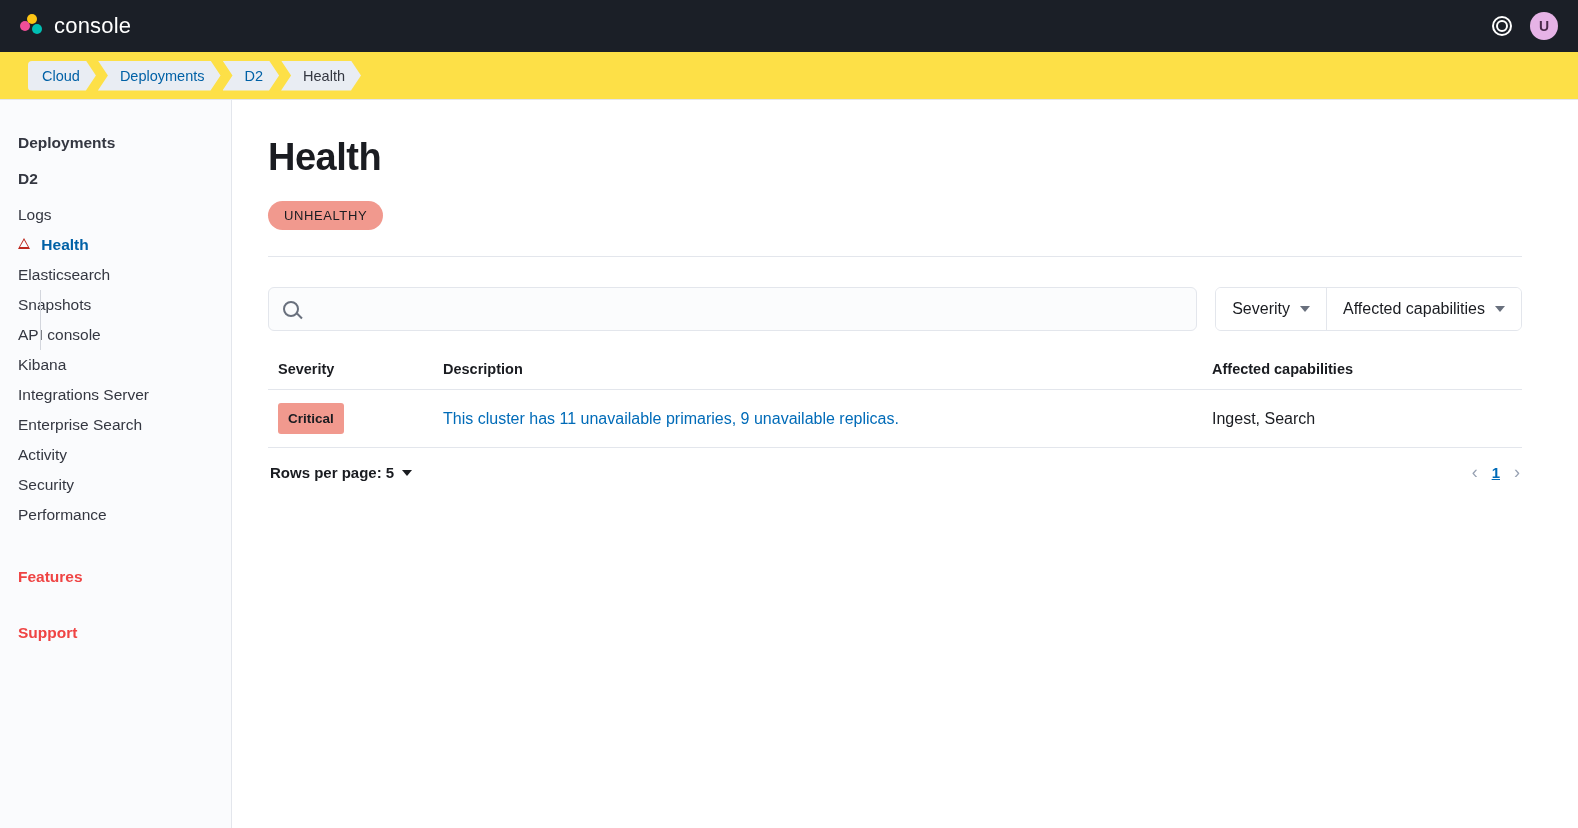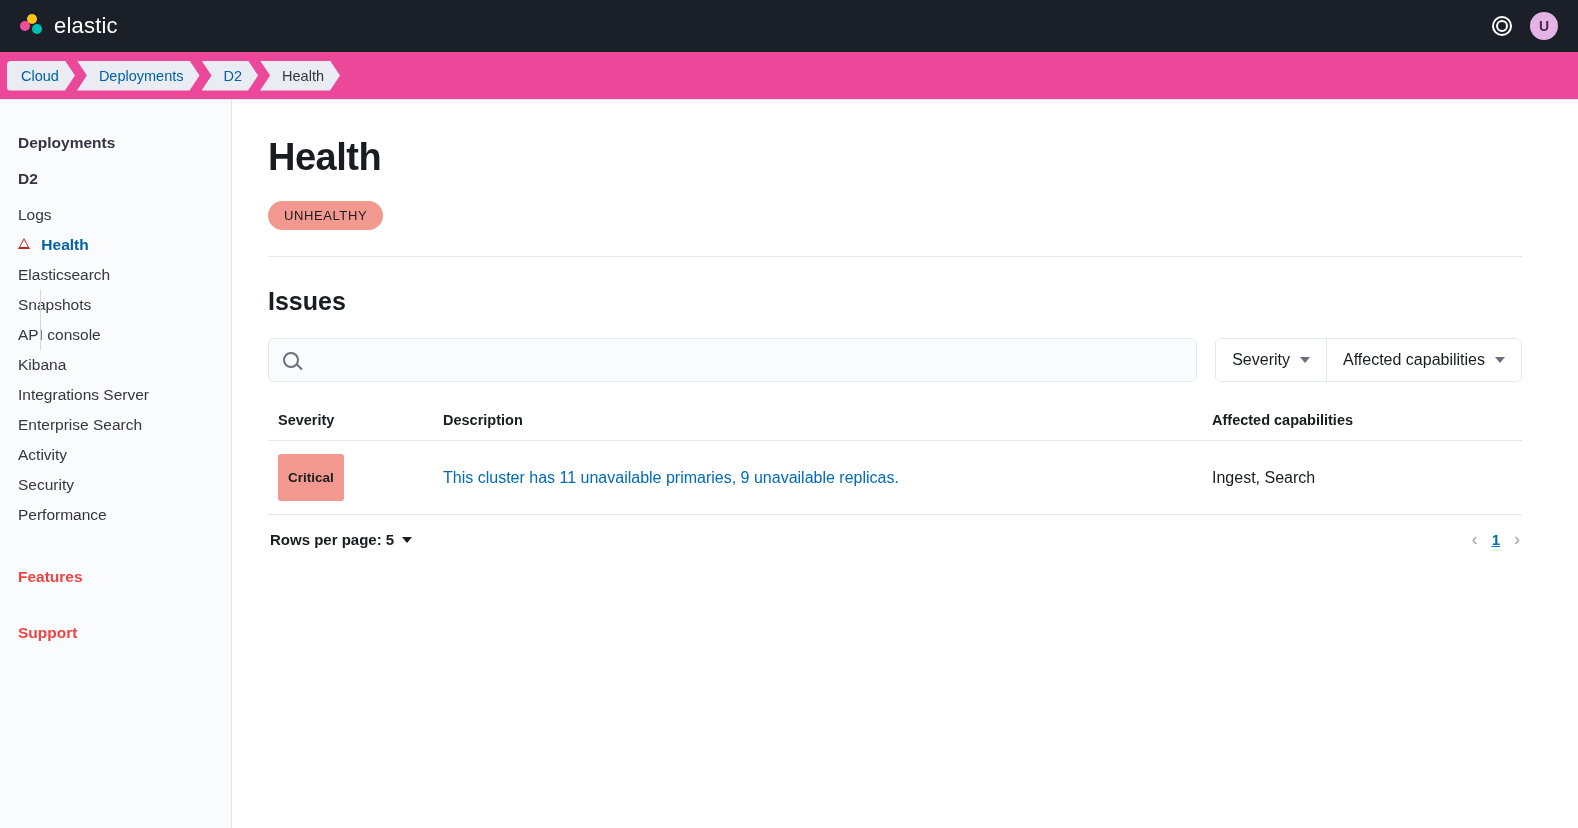--- a/index.html
+++ b/index.html
@@ -40,22 +40,22 @@
     content:""; width:8px; height:8px; border:2px solid #fff; border-radius:50%;
   }
   .avatar {
     width:28px; height:28px; border-radius:50%; background:#e6b3e6;
     display:flex; align-items:center; justify-content:center;
     color:#4a2a4a; font-weight:600; font-size:14px;
   }
   
   .breadcrumb-bar {
     height: 48px; border-bottom:1px solid #e3e6ec;
-    display:flex; align-items:center; padding:0 7px;
-    background:#ec4899;
+    display:flex; align-items:center; padding:0 28px;
+    background:#fde047;
     text-align:right;
   }
   .crumb {
     display:inline-flex; align-items:center; height:30px;
     padding: 0 16px 0 22px;
     background:#e9edf3;
     color:#0061a6;
     font-size:14.5px;
     position:relative;
     margin-right:2px;
@@ -142,42 +142,42 @@
   table.issues { width:100%; border-collapse:collapse; }
   table.issues th {
     text-align:left; font-size:14.5px; font-weight:700; color:#1a1c21;
     padding:12px 10px; border-bottom:1px solid #e3e6ec;
   }
   table.issues td {
     padding:13px 10px; border-bottom:1px solid #e3e6ec; font-size:16px; vertical-align:middle;
   }
   .sev-badge {
     display:inline-block; background:#f1998e; color:#1a1c21;
-    font-size:13.5px; font-weight:600; padding:16px 10px; border-radius:3px;
+    font-size:13.5px; font-weight:600; padding:8px 10px; border-radius:3px;
   }
   .desc-link { color:#006bb8; cursor:pointer; }
   
   .pager-row { display:flex; justify-content:space-between; align-items:center; padding:14px 2px; font-size:15px; }
   .rows-pp { display:flex; align-items:center; gap:8px; color:#1a1c21; font-weight:600; cursor:pointer; }
   .rows-pp .chev-down { border-top-color:#1a1c21; }
   .pager { display:flex; align-items:center; gap:14px; }
   .pager .pg-btn { color:#98a2b3; font-size:18px; cursor:pointer; }
   .pager .pg-num { color:#006bb8; font-weight:700; text-decoration:underline; cursor:pointer; }
 </style>
 </head>
 <body>
 
 <div class="topbar">
   <div class="topbar-left">
     <div class="logo-cluster">
       <span class="c1"></span>
         <span class="c2"></span>
         <span class="c3"></span>
     </div>
-    <div class="brand">elastic</div>
+    <div class="brand">console</div>
   </div>
   <div class="topbar-right">
     <div class="help-icon"></div>
     <div class="avatar">
       <span>U</span>
     </div>
   </div>
 </div>
 
 <div class="breadcrumb-bar">
@@ -233,21 +233,20 @@
     </div>
     <div class="nav-section-title">
       <span>Support</span>
     </div>
   </nav>
 
   <main class="main">
     <h1 class="page-title">Health</h1>
     <div class="status-badge">UNHEALTHY</div>
     <hr class="divider">
-    <h2 class="section-title">Issues</h2>
 
     <div class="controls">
       <div class="searchbox">
         <span class="search-icon"></span>
       </div>
       <div class="filter-group">
         <div class="filter-btn">
           <span>Severity</span>
           <span class="chev-down"></span>
         </div>

